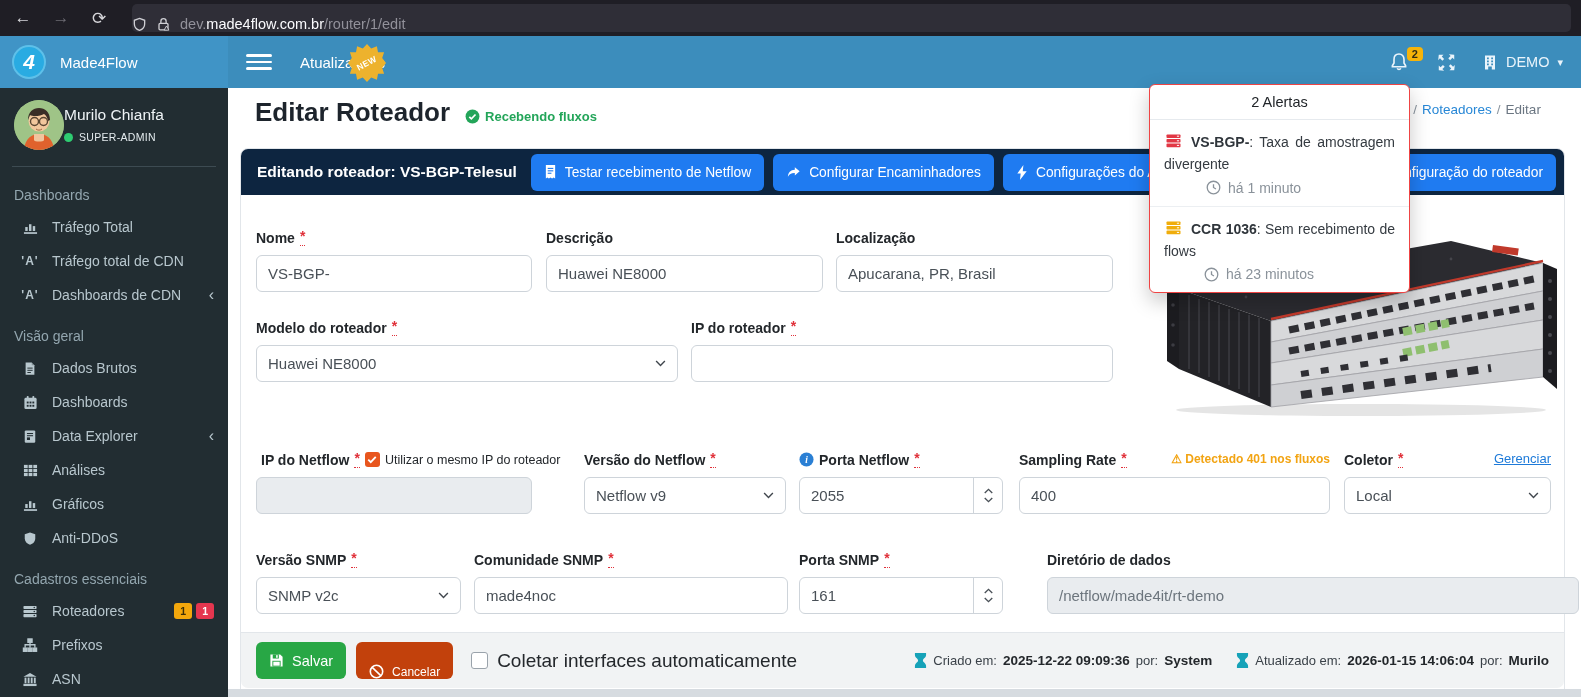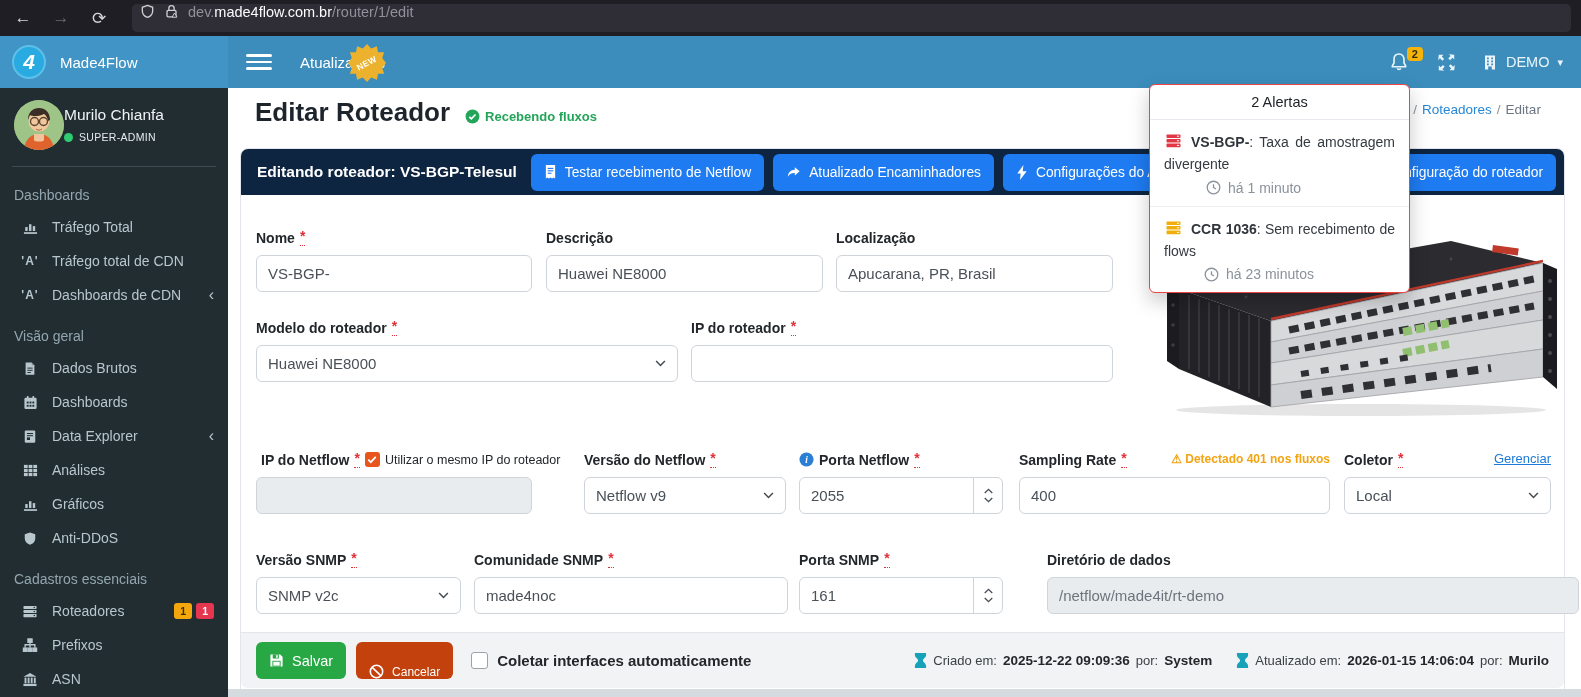--- a/index.html
+++ b/index.html
@@ -4,21 +4,21 @@
 <style>
   * { margin:0; padding:0; box-sizing:border-box; }
   html,body { background:#555; }
   body { font-family:"Liberation Sans", sans-serif; }
   #screen { position:relative; width:1581px; height:697px; background:#fff; overflow:hidden; }
 
   
   .browser-bar { position:absolute; left:0; top:0; width:1581px; height:36px; background:#1f1e25; display:flex; align-items:center; }
   .nav-ico { width:30px; height:28px; display:flex; align-items:center; justify-content:center; color:#d7d7db; font-size:17px; margin-left:8px; border-radius:4px; }
   .nav-ico.dim { color:#6c6b73; }
-  .url-pill { margin-left:18px; height:28px; flex:1; margin-right:10px; background:#2f2e37; border-radius:5px; display:flex; align-items:flex-start; padding:0 8px; gap:9px; }
+  .url-pill { margin-left:18px; height:28px; flex:1; margin-right:10px; background:#2f2e37; border-radius:5px; display:flex; align-items:flex-end; padding:0 0; gap:9px; }
   .url-pill svg { flex:none; }
   .url-text { font-size:14.5px; color:#fbfbfe; white-space:nowrap; }
   .url-text .dim { color:#92919a; }
 
   
   .appbar { position:absolute; left:0; top:36px; width:1581px; height:52px; background:#3c8dbc; }
   .brand { position:absolute; left:0; top:0; width:228px; height:52px; background:#4094c6; display:flex; align-items:center; gap:14px; padding-left:12px; }
   .logo-circle { width:34px; height:34px; border-radius:50%; background:#29abe2; color:#fff; font-weight:bold; font-size:21px; font-style:italic; display:flex; align-items:center; justify-content:center; box-shadow:inset 0 0 0 2px rgba(255,255,255,.25); }
   .brand-name { color:#fff; font-size:15px; }
   .hamburger { position:absolute; left:246px; top:14px; width:26px; height:24px; display:flex; flex-direction:column; justify-content:center; gap:4px; cursor:pointer; }
@@ -85,21 +85,21 @@
   .cb-label { font-size:12.5px; font-weight:normal; color:#23272b; }
   .warn-note { position:absolute; right:0; top:2px; font-size:12px; color:#f2a413; font-weight:600; white-space:nowrap; }
   .manage-link { position:absolute; right:0; top:1px; font-size:13px; color:#1d7ad9; text-decoration:underline; cursor:pointer; }
   .router-img { position:absolute; left:910px; top:34px; width:412px; height:190px; }
 
   .card-footer { height:56px; background:#f1f3f4; border-top:1px solid #e2e6ea; border-radius:0 0 7px 7px; display:flex; align-items:center; padding:0 15px; gap:10px; }
   .btn-save { background:#28a745; color:#fff; font-size:14.5px; }
   .btn-cancel { background:#c2410c; color:#fff; font-size:12px;align-items:flex-end; }
   .foot-check { display:flex; align-items:center; gap:9px; margin-left:8px; cursor:pointer; }
   .checkbox { width:17px; height:17px; border:1.5px solid #9aa3ab; border-radius:3px; background:#fff; }
-  .foot-check span { font-size:15px; font-weight:bold; color:#23272b; }
+  .foot-check span { font-size:19px; font-weight:normal; color:#23272b; }
   .stamps { margin-left:auto; display:flex; align-items:center; gap:24px; font-size:13px; color:#3a4148; white-space:nowrap; }
   .stamp { display:flex; align-items:center; gap:6px; }
   .stamp b { font-size:13.5px; color:#23272b; }
 
   
   .alert-dd { position:absolute; left:1149px; top:84px; width:261px; background:#fff; border:1px solid #ef4444; border-radius:6px; box-shadow:0 8px 20px rgba(0,0,0,.22); z-index:60; }
   .alert-dd-header { text-align:center; padding:9px 10px; font-size:14.5px; color:#212529; border-bottom:1px solid #e6eaee; }
   .alert-item { padding:12px 14px 10px; cursor:pointer; }
   .alert-item + .alert-item { border-top:1px solid #eceff2; }
   .alert-text { font-size:14px; color:#343a40; text-align:justify; line-height:1.45; }
@@ -371,21 +371,21 @@
                 <rect x="4" y="5.6" width="6" height="1.2"></rect>
                 <rect x="4" y="8.2" width="4" height="1.2"></rect>
               </g>
             </svg>
           <span>Testar recebimento de Netflow</span>
         </button>
         <button class="btn btn-primary">
           <svg width="15" height="14" viewBox="0 0 16 16" fill="#fff">
               <path d="M9.5 2.5L15 7.2 9.5 12V9.2C5.6 9 3.3 10.5 1.6 13.4 1.8 8.4 4.6 5.6 9.5 5.3z"></path>
             </svg>
-          <span>Atualizado Encaminhadores</span>
+          <span>Configurar Encaminhadores</span>
         </button>
         <button class="btn btn-primary">
           <svg width="12" height="15" viewBox="0 0 12 16" fill="#fff">
               <path d="M7.5 0L1 9h3.6L3.8 16 11 6.6H6.8z"></path>
             </svg>
           <span>Configurações do Anti-DDoS</span>
         </button>
         <button class="btn btn-primary btn-push">
           <span>Gerar configuração do roteador</span>
         </button>

